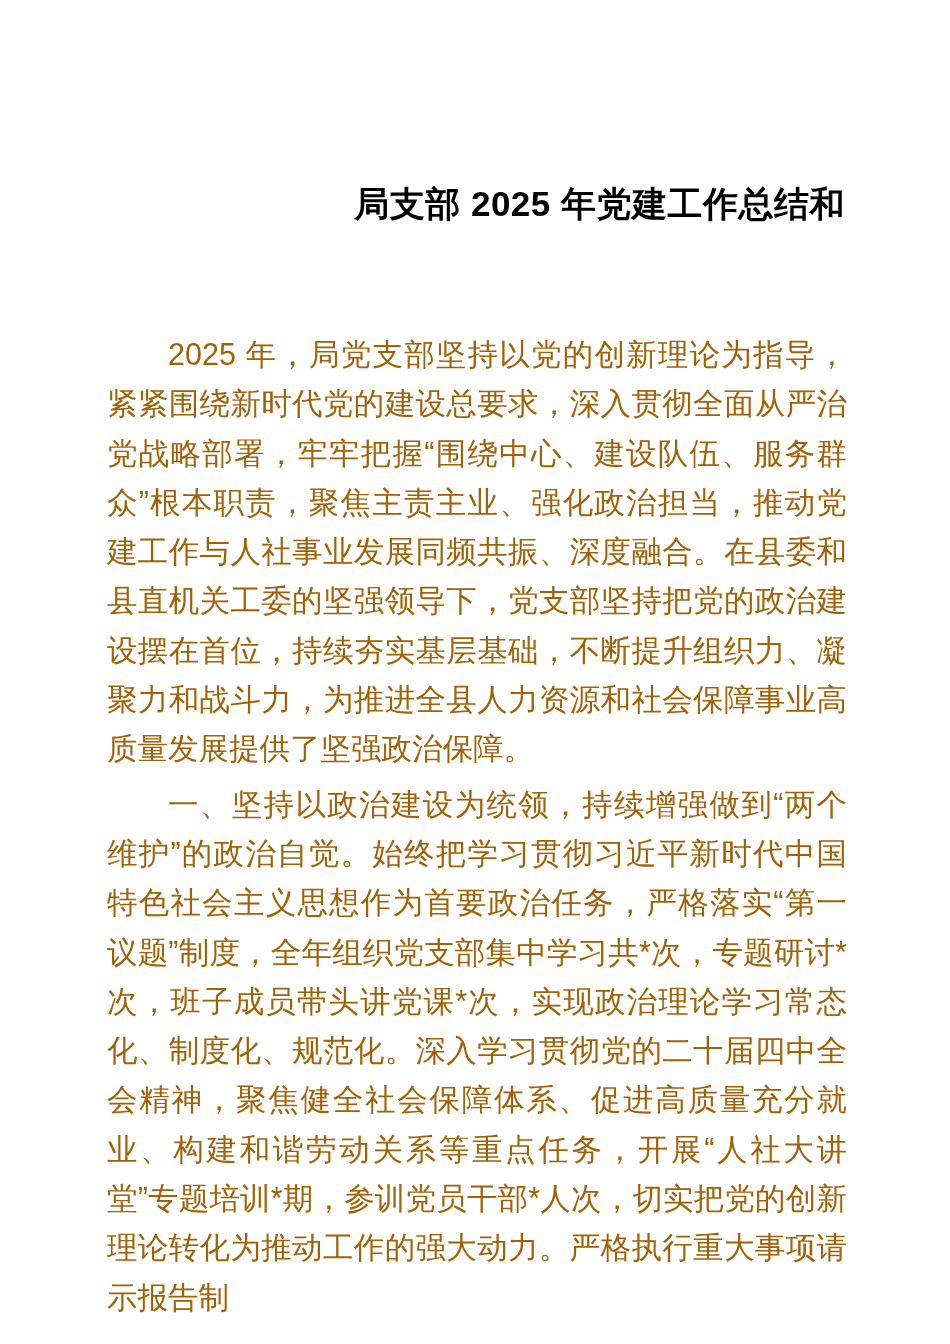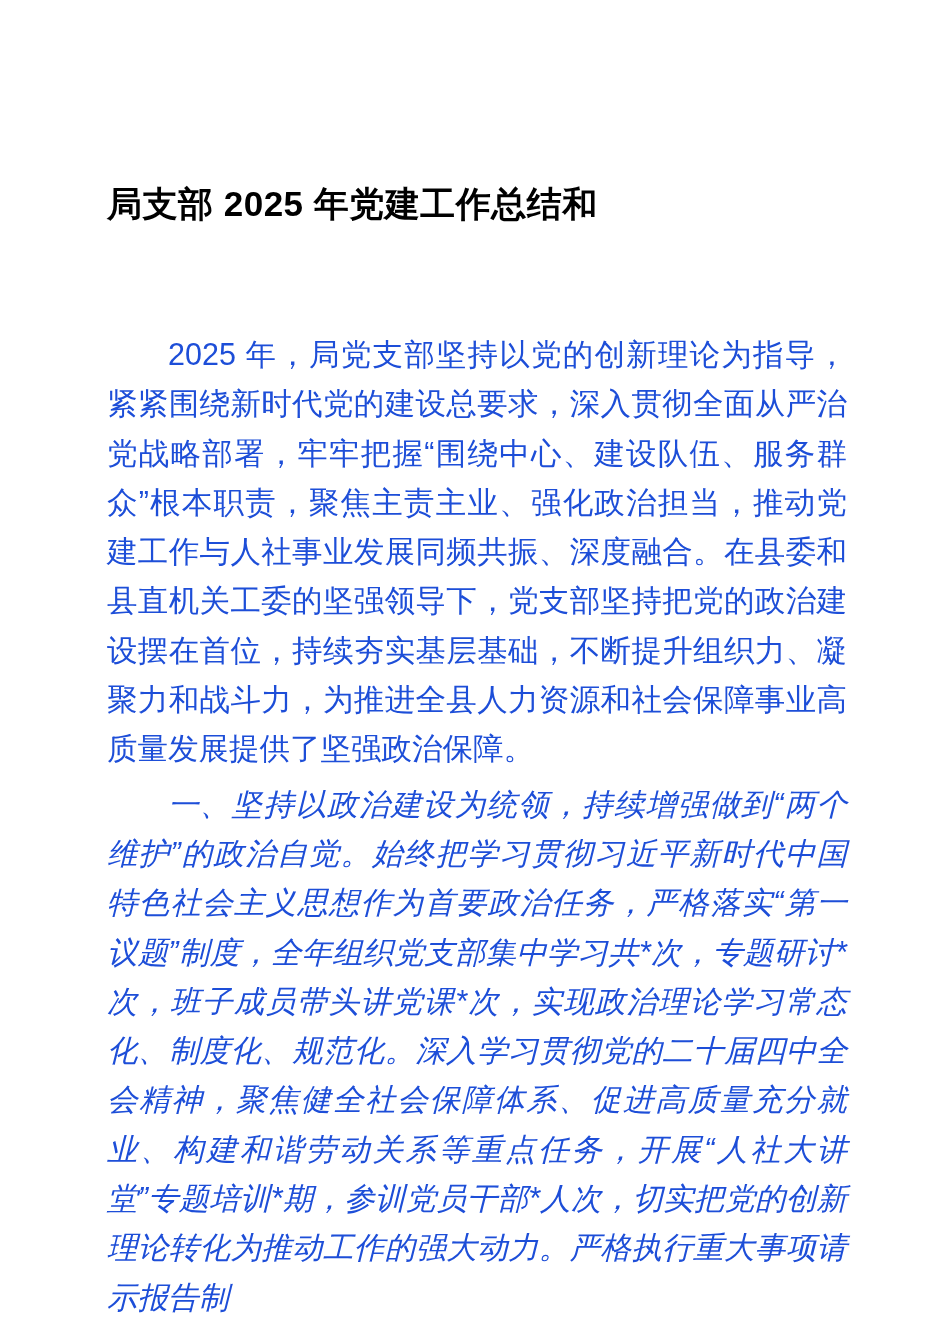--- a/index.html
+++ b/index.html
@@ -24,21 +24,21 @@
     width: 950px;
     height: 1344px;
     background: #ffffff;
   }
 
   .doc-title {
     position: absolute;
     left: 107px;
     top: 178px;
     width: 738px;
-    text-align: left;
+    text-align: right;
     font-size: 35px;
     font-weight: 700;
     line-height: 52px;
     letter-spacing: 0.5px;
     color: #000000;
   }
   .doc-title .title-line {
     display: block;
     white-space: pre;
   }
@@ -50,27 +50,26 @@
     width: 740px;
   }
 
   .para {
     margin: 0 0 0 0;
     font-size: 30.5px;
     line-height: 49.3px;
     text-align: justify;
     text-justify: inter-ideograph;
     text-indent: 61px;
-    color: #1d4ed8;
+    color: #a16207;
     letter-spacing: 0px;
     word-break: break-all;
   }
   .para + .para {
     margin-top: 6px;
-    font-style: italic;
   }
 </style>
 </head>
 <body>
 
 <div class="page">
 
   <div class="doc-title">
     <span class="title-line">局支部 2025 年党建工作总结和</span>
   </div>

